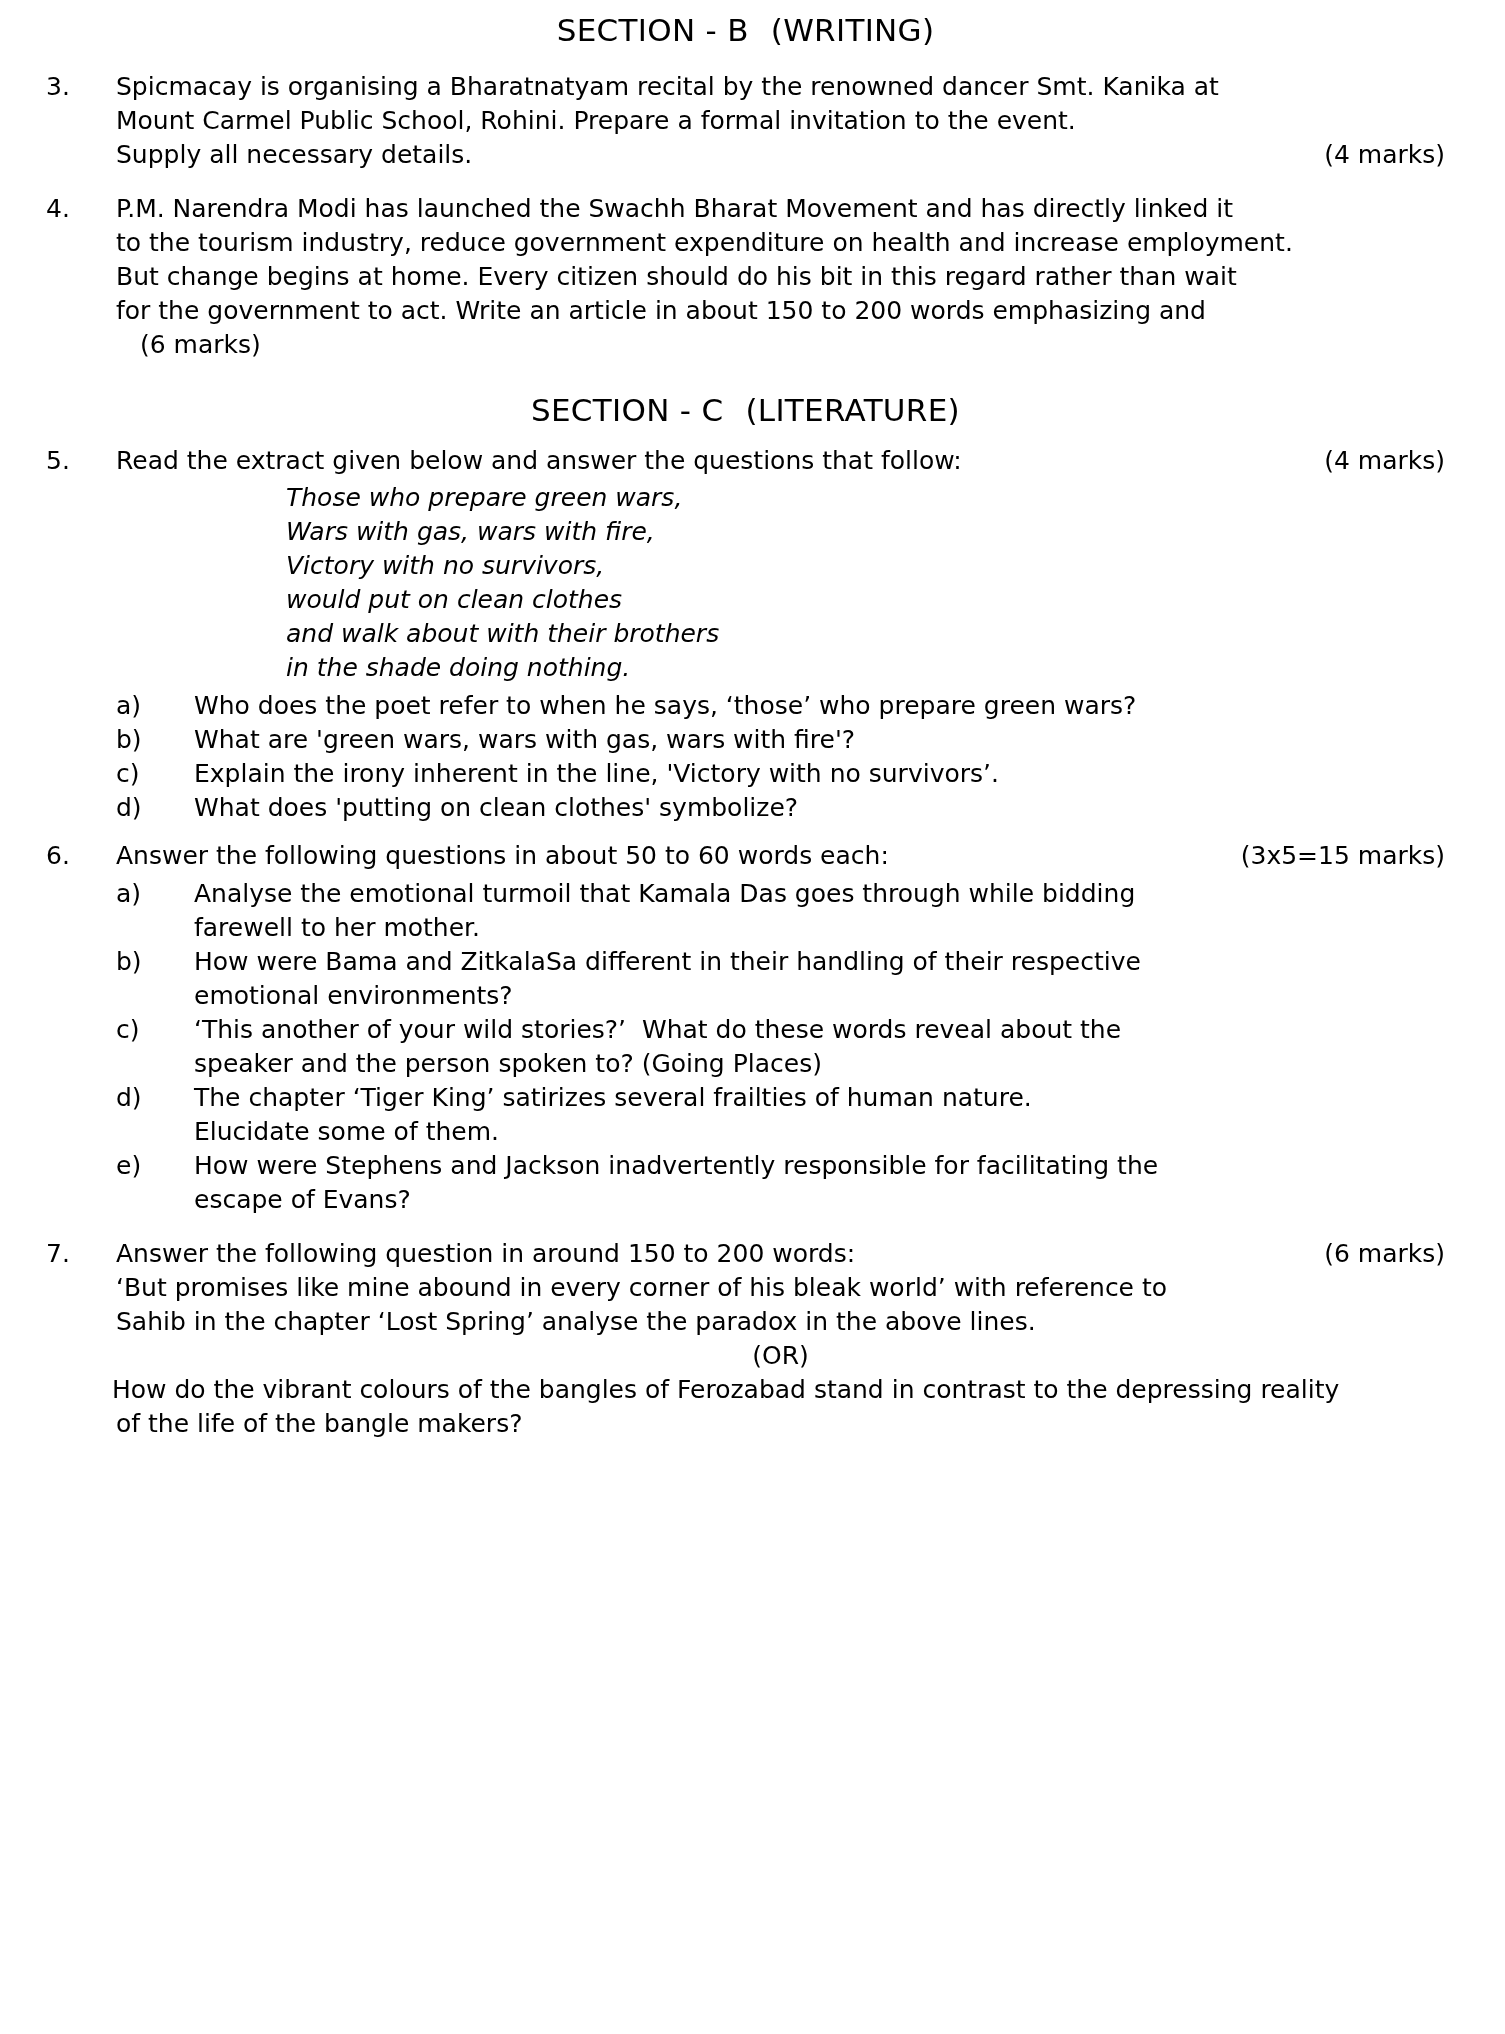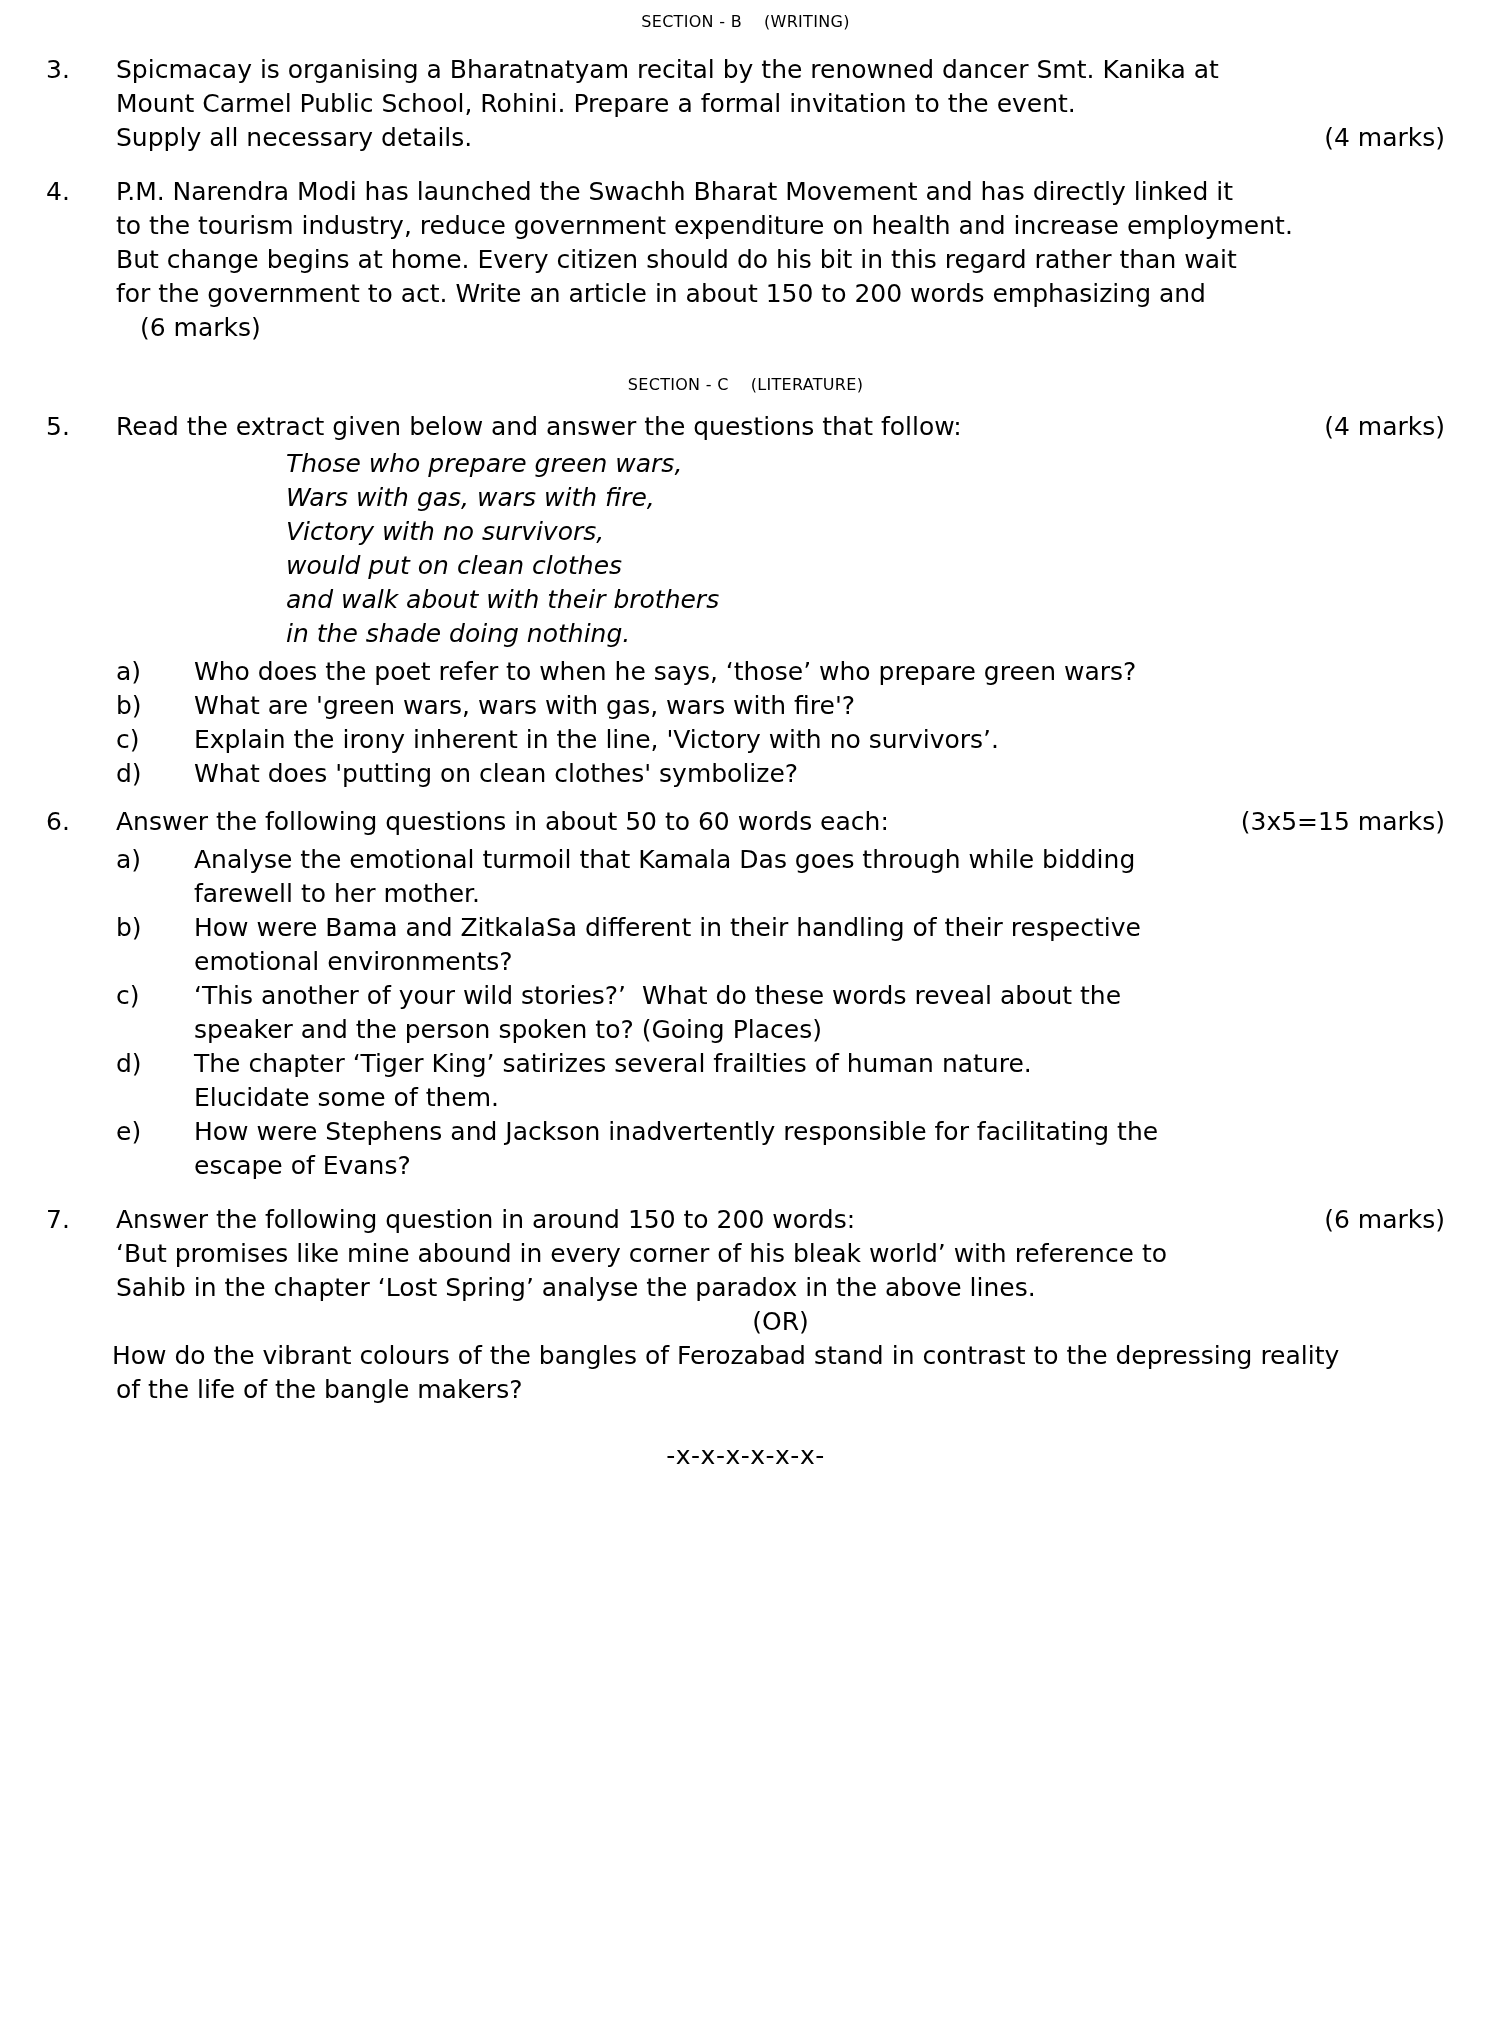--- a/index.html
+++ b/index.html
@@ -17,21 +17,21 @@
   }
   .page {
     width: 1505px;
     height: 2034px;
     box-sizing: border-box;
     padding: 10px 60px 0 46px;
     position: relative;
   }
   .section-head {
     text-align: center;
-    font-size: 16px;
+    font-size: 31px;
     letter-spacing: 0.3px;
     margin: 0;
     padding: 4px 0 2px 0;
     white-space: pre;
   }
   .section-head.first { padding-top: 2px; }
   .section-head .sp { display: inline-block; width: 22px; }
 
   .qblock {
     display: flex;
@@ -214,15 +214,14 @@
         <span class="marks">(6 marks)</span>
       </div>
       <div class="plain">‘But promises like mine abound in every corner of his bleak world’ with reference to</div>
       <div class="plain">Sahib in the chapter ‘Lost Spring’ analyse the paradox in the above lines.</div>
       <div class="center-or">(OR)</div>
       <div class="plain q7-extra" style="margin-left:-4px">How do the vibrant colours of the bangles of Ferozabad stand in contrast to the depressing reality</div>
       <div class="plain">of the life of the bangle makers?</div>
     </div>
   </div>
 
-  <div class="end-mark">-x-x-x-x-x-x-</div>
 
 </div>
 
 </body></html>

